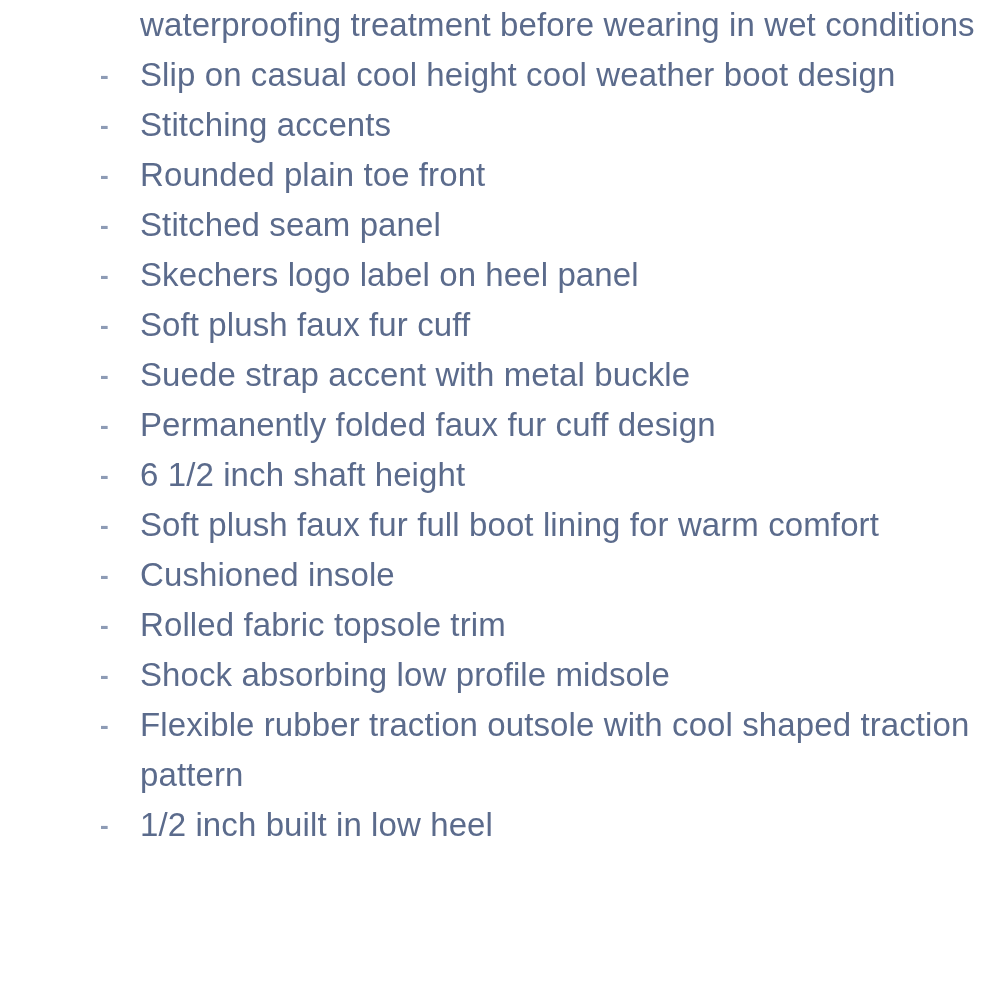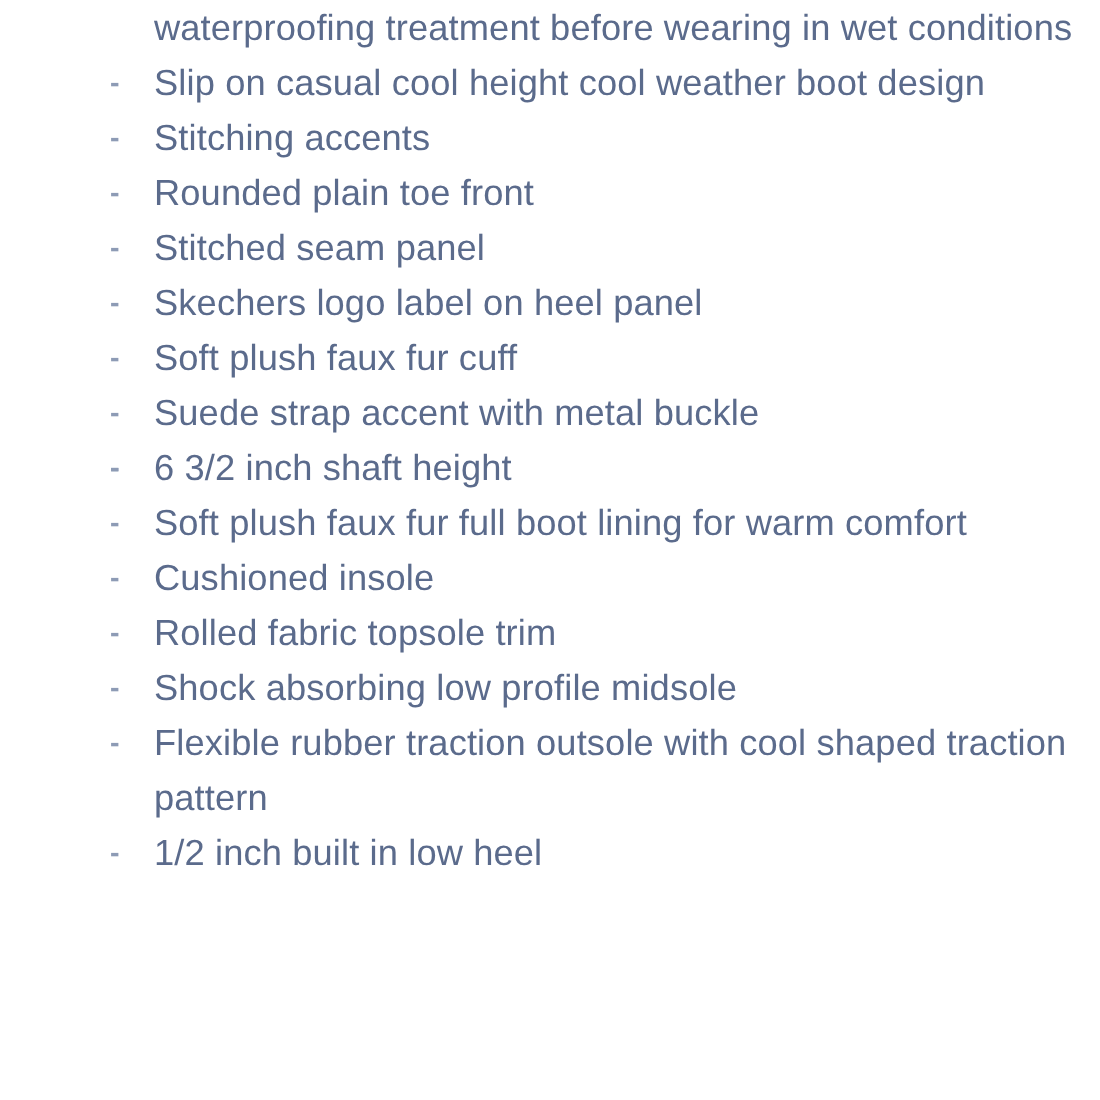--- a/index.html
+++ b/index.html
@@ -86,24 +86,25 @@
     <li class="feature-item">
       <span class="dash">-</span>
       <span>Soft plush faux fur cuff</span>
     </li>
     <li class="feature-item">
       <span class="dash">-</span>
       <span>Suede strap accent with metal buckle</span>
     </li>
     <li class="feature-item">
       <span class="dash">-</span>
+      <span>Permanently folded faux fur cuff design</span>
     </li>
     <li class="feature-item">
       <span class="dash">-</span>
-      <span>6 3/2 inch shaft height</span>
+      <span>6 1/2 inch shaft height</span>
     </li>
     <li class="feature-item">
       <span class="dash">-</span>
       <span>Soft plush faux fur full boot lining for warm comfort</span>
     </li>
     <li class="feature-item">
       <span class="dash">-</span>
       <span>Cushioned insole</span>
     </li>
     <li class="feature-item">

